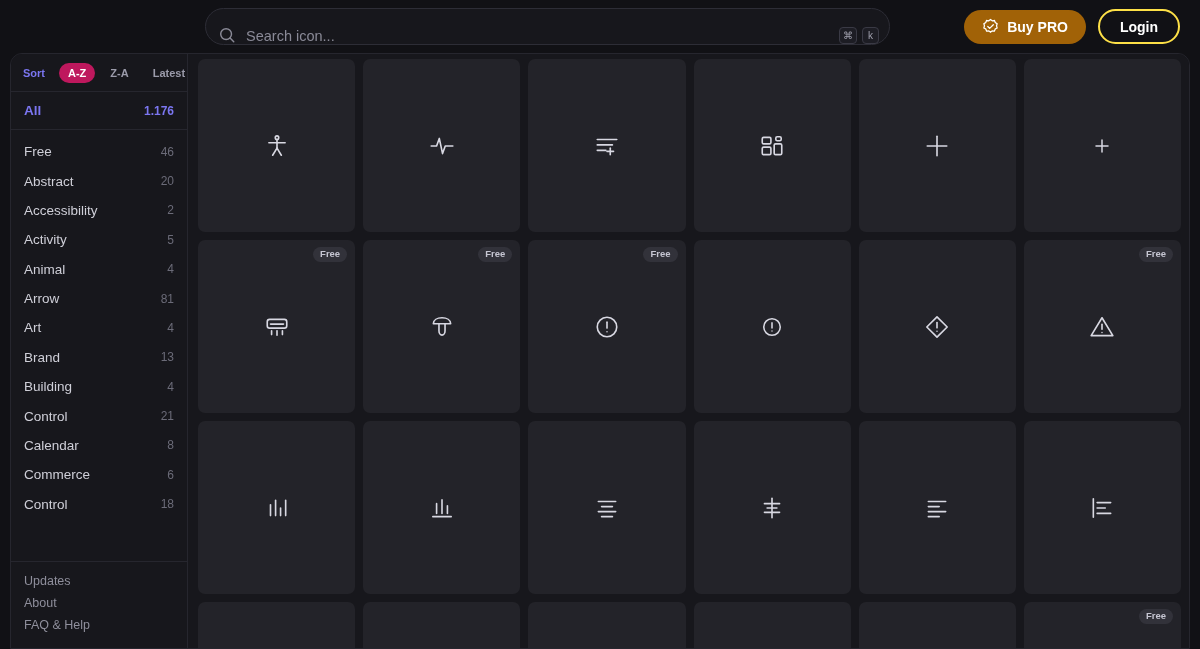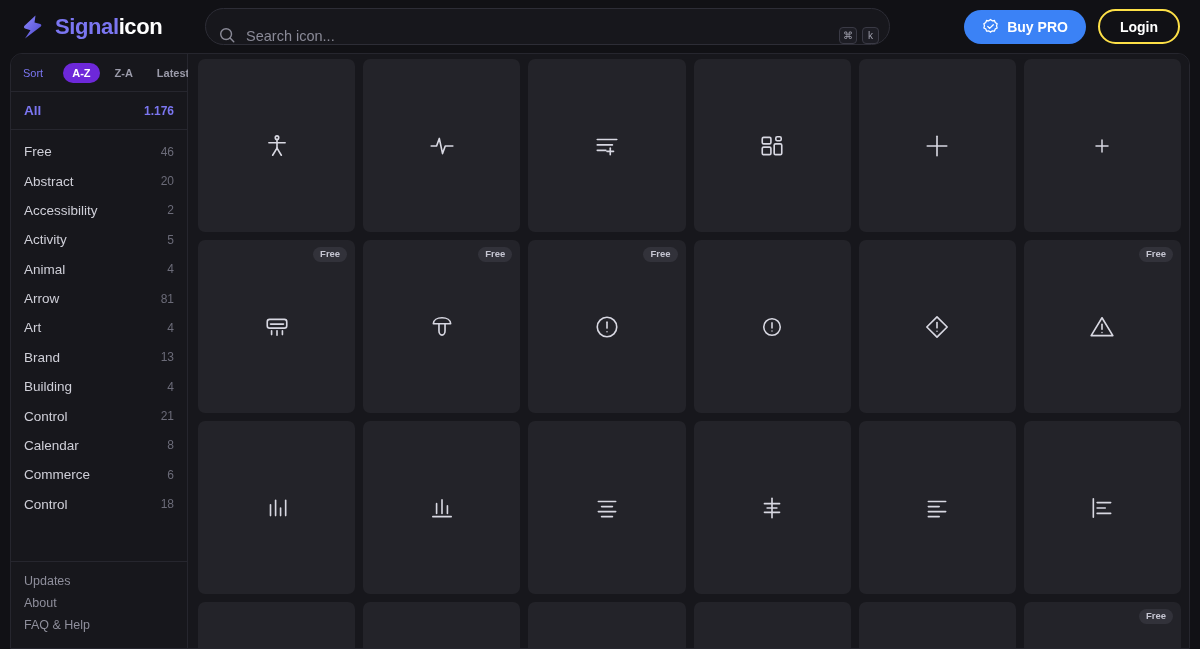--- a/index.html
+++ b/index.html
@@ -78,21 +78,21 @@
     padding: 0 3px;
     font-family: "Liberation Sans", sans-serif;
   }
 
   .header-actions {
     margin-left: auto;
     display: flex; align-items: center; gap: 12px;
   }
   .btn-pro {
     height: 34px;
-    background: #3b82f6;
+    background: #a16207;
     border: none;
     border-radius: 18px;
     color: #fff;
     font-size: 14px; font-weight: bold;
     padding: 0 18px;
     display: flex; align-items: center; gap: 8px;
     cursor: pointer;
     font-family: "Liberation Sans", sans-serif;
   }
   .btn-login {
@@ -135,32 +135,32 @@
     background: #17171c;
     min-height: 0;
   }
 
   .sortrow {
     display: flex; align-items: center; gap: 6px;
     padding: 9px 10px 8px 12px;
     border-bottom: 1px solid #26262e;
   }
   .sort-label {
-    color: #7b76f1; font-size: 11px; font-weight: normal;
-    margin-right: 14px;
+    color: #7b76f1; font-size: 11px; font-weight: bold;
+    margin-right: 8px;
   }
   .sort-pill {
     font-size: 11px; font-weight: bold;
     color: #9b9baa;
     padding: 4px 9px;
     border-radius: 11px;
     cursor: pointer;
     white-space: nowrap;
   }
-  .sort-pill.active { background: #6d28d9; color: #ffffff; }
+  .sort-pill.active { background: #be185d; color: #ffffff; }
 
   .all-row {
     display: flex; align-items: center; justify-content: space-between;
     padding: 11px 13px 11px 13px;
     border-bottom: 1px solid #26262e;
     cursor: pointer;
     text-align: right;
   }
   .all-row .lbl { color: #7b76f1; font-size: 13.5px; font-weight: bold; }
   .all-row .cnt { color: #7b76f1; font-size: 12px; font-weight: bold; }
@@ -220,32 +220,20 @@
     line-height: 1;
   }
 </style>
 </head>
 <body>
 
 <div class="app">
 
   <div class="header">
 
-    <div class="brand">
-      <svg class="brand-mark" viewBox="0 0 26 26">
-        <defs>
-          <linearGradient id="lg" x1="0" y1="0" x2="1" y2="1">
-            <stop offset="0" stop-color="#8d88ff"></stop>
-            <stop offset="1" stop-color="#4b46c9"></stop>
-          </linearGradient>
-        </defs>
-        <path d="M15.5 1.5 L4.5 11.8 C3.6 12.6 3.9 14 5.0 14.4 L10.5 16.3 L5.0 24.5 L20.8 12.6 C21.7 11.9 21.4 10.4 20.3 10.1 L14.5 8.5 Z" fill="url(#lg)"></path>
-      </svg>
-      <div class="brand-text"><span class="b1">Signal</span><span class="b2">icon</span></div>
-    </div>
 
     <div class="searchwrap">
       <div class="searchbar">
         <svg class="search-icon" viewBox="0 0 20 20" fill="none" stroke="#8a8a97" stroke-width="1.6">
           <circle cx="9" cy="9" r="6"></circle>
           <line x1="13.4" y1="13.4" x2="17.5" y2="17.5" stroke-linecap="round"></line>
         </svg>
         <input class="search-input" value="" placeholder="Search icon..." style="">
         <div class="kbds">
           <span class="kbd">⌘</span>

